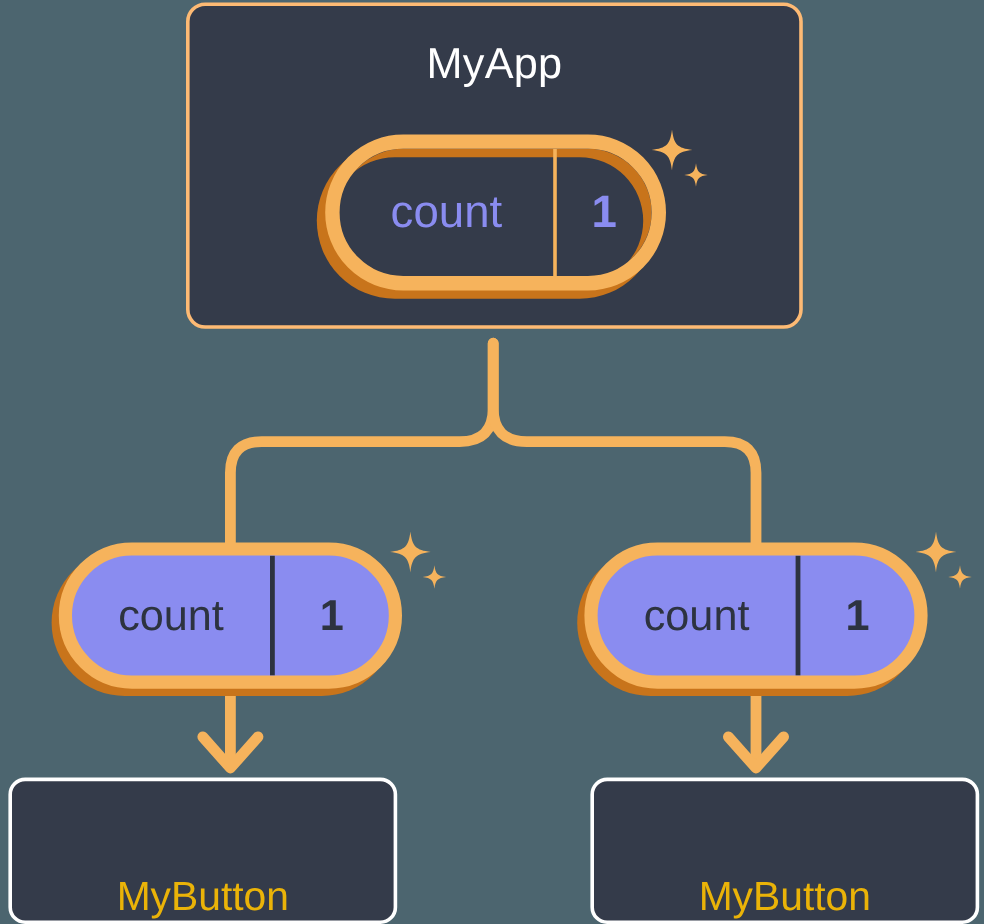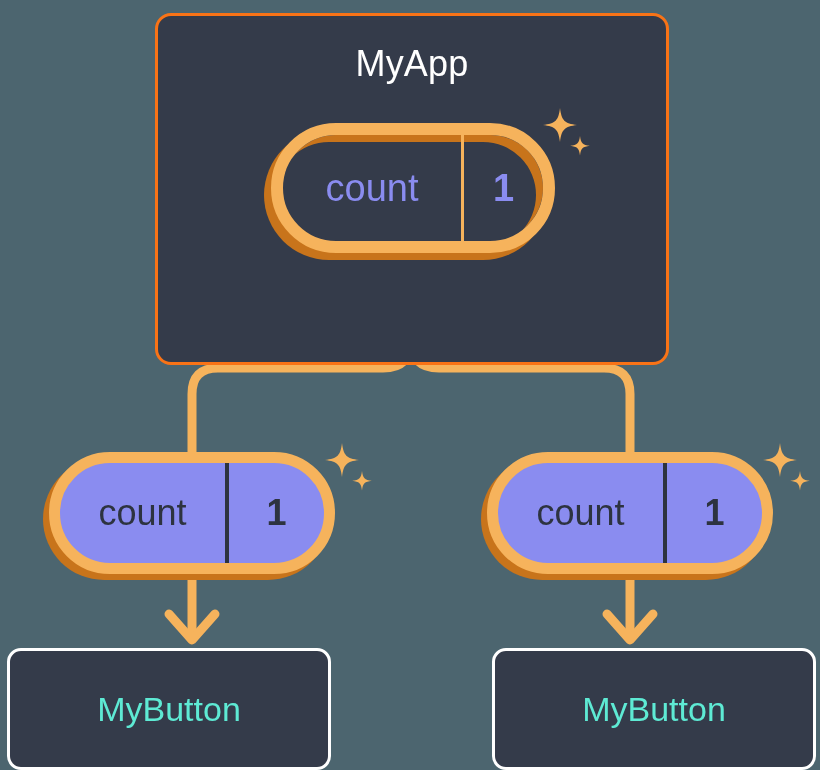--- a/index.html
+++ b/index.html
@@ -30,25 +30,25 @@
     width: 820px;
     height: 770px;
     z-index: 1;
     pointer-events: none;
   }
 
   
   .app-card {
     position: absolute;
     left: 155px;
-    top: 13px;
+    top: 2px;
     width: 514px;
-    height: 352px;
+    height: 272px;
     background: #343b4a;
-    border: 3px solid #f97316;
+    border: 3px solid #fdba74;
     border-radius: 16px;
     z-index: 2;
   }
 
   .app-title {
     position: absolute;
     left: 0;
     top: 30px;
     width: 100%;
     text-align: center;
@@ -133,23 +133,23 @@
     pointer-events: none;
   }
 
   
   .btn-box {
     position: absolute;
     background: #343b4a;
     border: 3px solid #ffffff;
     border-radius: 14px;
     display: flex;
-    align-items: center;
+    align-items: flex-end;
     justify-content: center;
-    color: #5eead4;
+    color: #eab308;
     font-size: 34px;
     font-weight: 400;
     z-index: 2;
   }
 
   #btn-left  { left: 7px;   top: 648px; width: 324px; height: 122px; }
   #btn-right { left: 492px; top: 648px; width: 324px; height: 122px; }
 </style>
 </head>
 <body>

